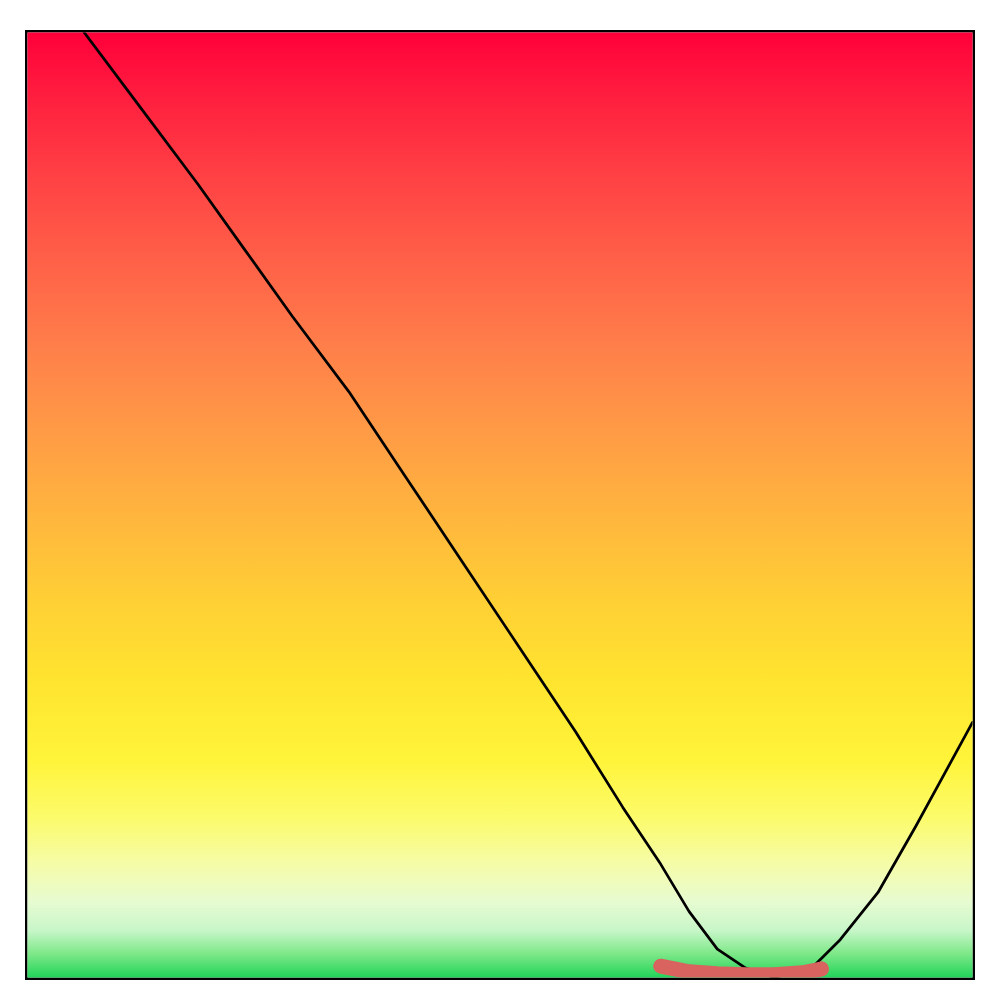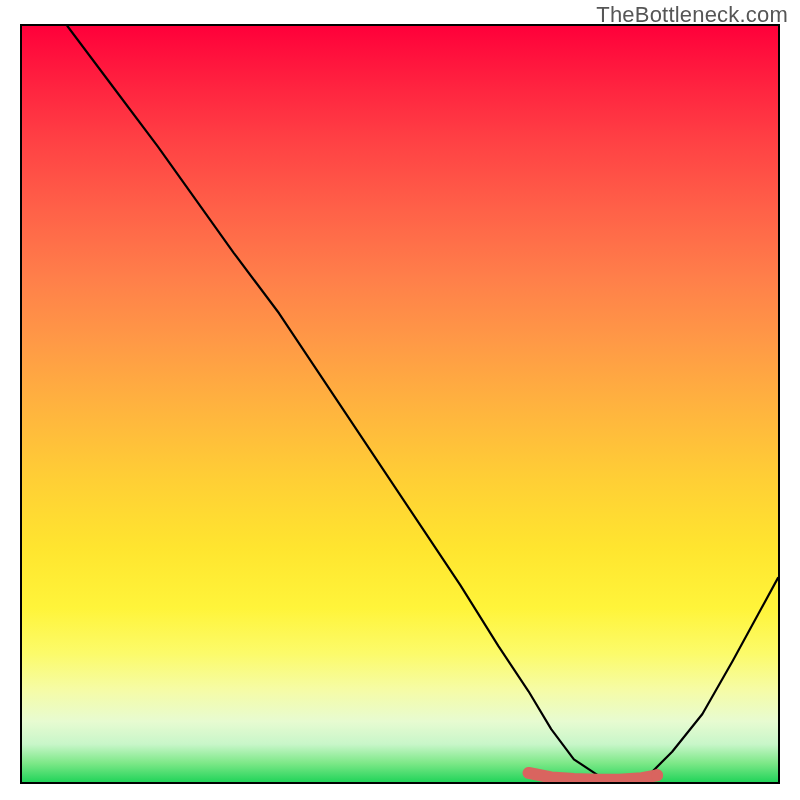--- a/index.html
+++ b/index.html
@@ -56,21 +56,20 @@
     inset: 0;
     width: 100%;
     height: 100%;
     display: block;
   }
 </style>
 </head>
 <body>
 
 <div class="frame">
-  <div class="watermark">TheBottleneck.com</div>
   <div class="plot">
     <div class="gradient"></div>
     <svg class="overlay" viewBox="0 0 760 760" preserveAspectRatio="none">
       <path d="M45.6 0.0 L91.2 60.8 L136.8 121.6 L174.8 174.8 L212.8 228.0 L258.4 288.8 L304.0 357.2 L349.6 425.6 L395.2 494.0 L440.8 562.4 L478.8 623.2 L509.2 668.8 L532.0 706.8 L554.8 737.2 L577.6 752.4 L600.4 760.0 L630.8 752.4 L653.6 729.6 L684.0 691.6 L714.4 638.4 L760.0 554.8" id="curve-path" fill="none" stroke="#000" stroke-width="2.2" stroke-linejoin="round" stroke-linecap="round"></path>
       <path d="M509.2 750.9 L532.0 755.4 L554.8 757.0 L577.6 757.7 L600.4 757.7 L623.2 756.2 L638.4 753.2" id="marker-path" fill="none" stroke="#d9645f" stroke-width="12" stroke-linecap="round" stroke-linejoin="round"></path>
       <circle id="marker-dot" r="6" fill="#d9645f" cx="638.4" cy="753.2"></circle>
     </svg>
   </div>
 </div>
 

